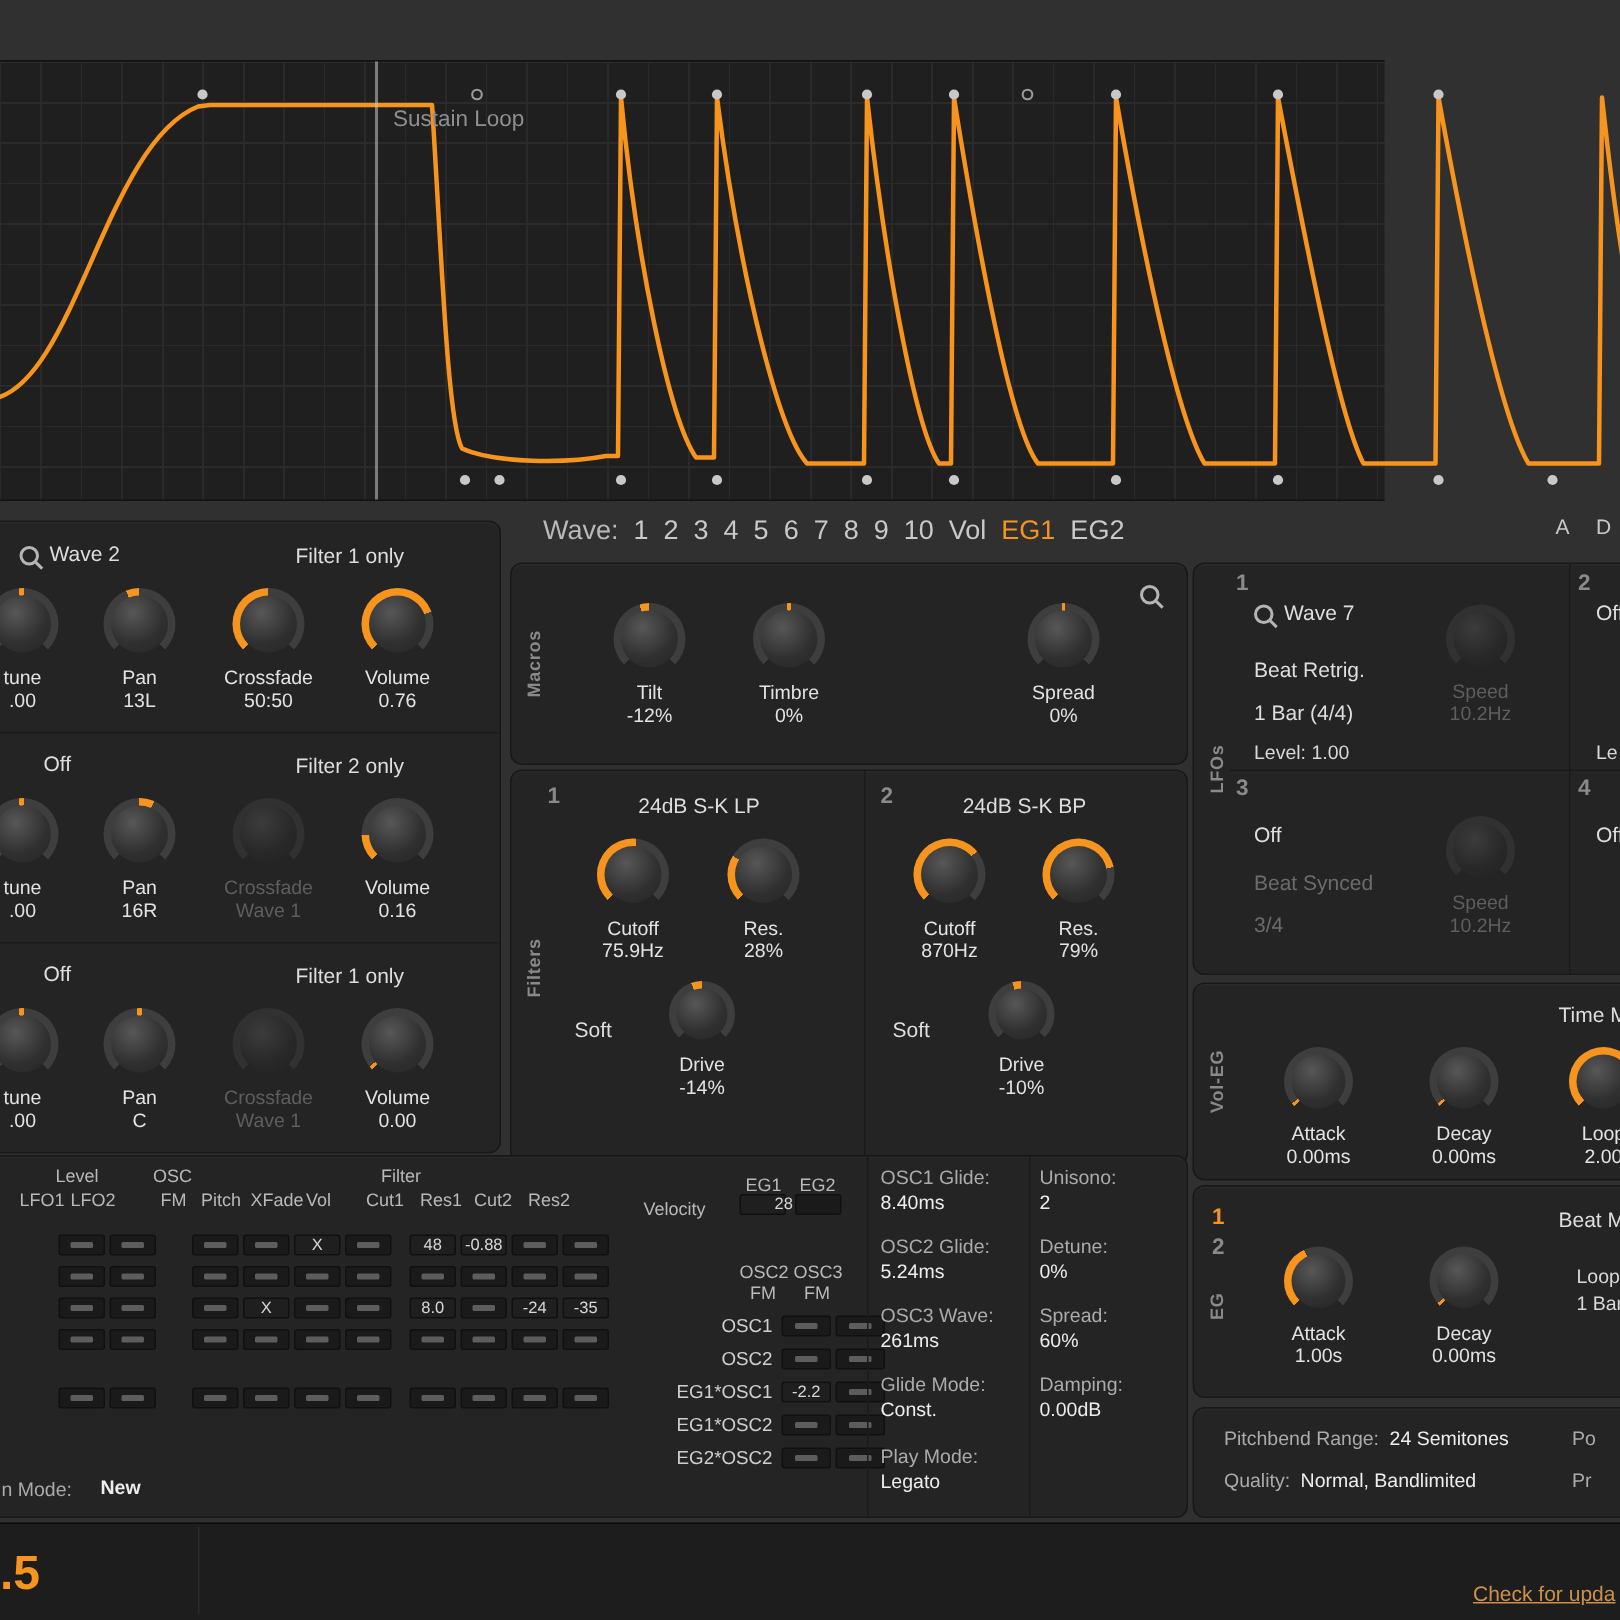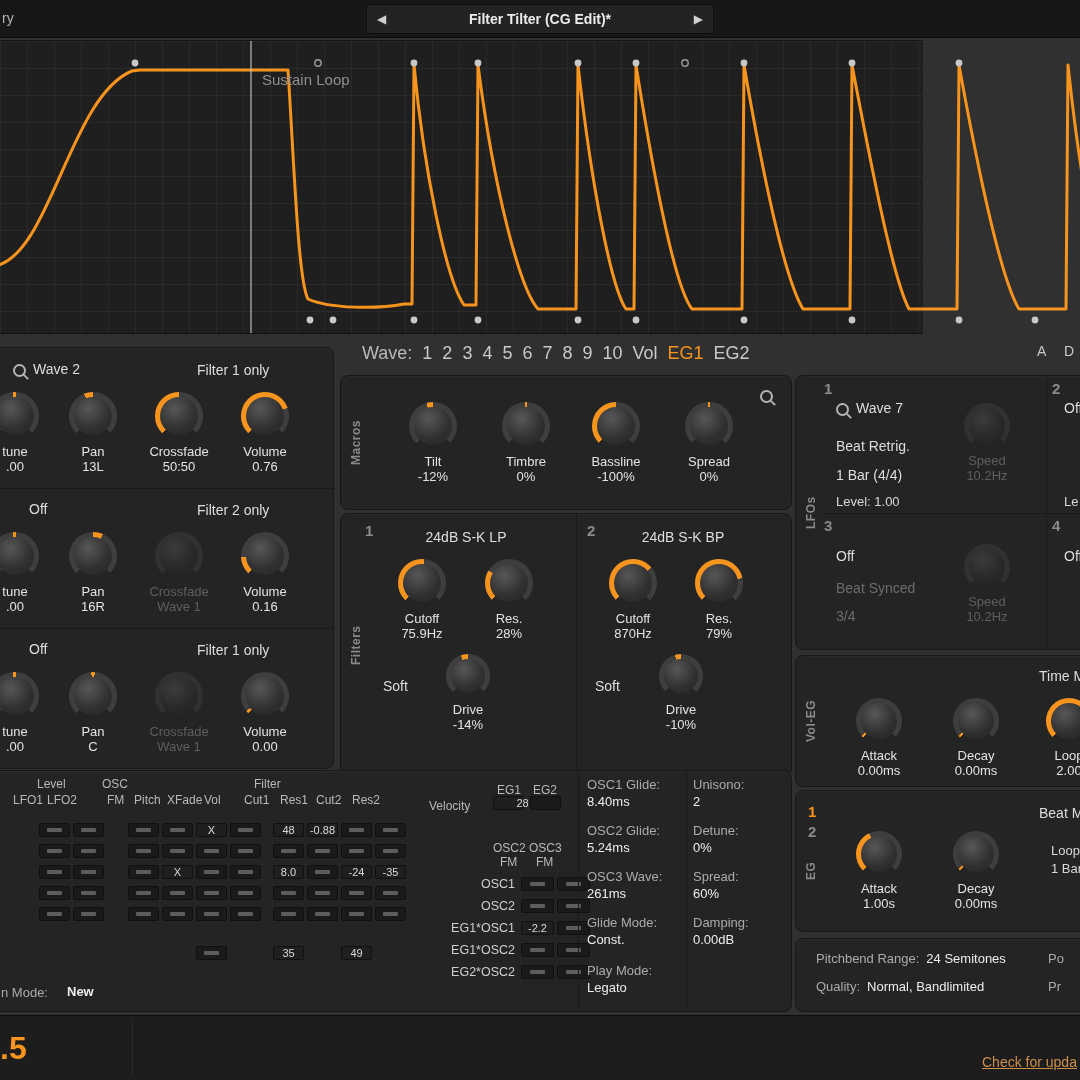--- a/index.html
+++ b/index.html
@@ -76,28 +76,20 @@
   .version{position:absolute;left:0px;top:1030px;font-size:32px;font-weight:bold;color:#f7941d;}
   .updlink{position:absolute;left:982px;top:1054px;width:98px;overflow:hidden;white-space:nowrap;
            font-size:14px;color:#cc8f4c;text-decoration:underline;cursor:pointer;}
   .bbar-sep{position:absolute;left:132px;top:1018px;height:58px;width:1px;background:#2a2a2a;}
 </style>
 </head>
 <body>
 
 <div class="app">
 
-  <div class="topbar">
-    <span class="lib-frag">ry</span>
-    <div class="patchbox">
-      <span class="patch-arrow" style="left:10px;">◀</span>
-      <span class="patch-title">Filter Tilter (CG Edit)*</span>
-      <span class="patch-arrow" style="right:10px;">▶</span>
-    </div>
-  </div>
 
   <div class="waveed">
     <svg width="1080" height="292" viewBox="0 0 1080 292" style="position:absolute;left:0;top:0;">
       <path d="M -5 225 C 50 215, 70 55, 132 30 L 140 29 L 288 29
                C 294 120, 298 240, 308 258 C 330 268, 378 268, 404 263 L 412 263 L 414 24
                C 424 130, 446 238, 464 264 L 476 264 L 478 24
                C 494 150, 520 248, 538 268 L 576 268 L 578 24
                C 592 150, 612 248, 626 268 L 634 268 L 636 24
                C 656 150, 676 248, 692 268 L 742 268 L 744 24
                C 764 140, 786 240, 803 268 L 850 268 L 852 24
@@ -277,28 +269,20 @@
       <div class="kv">-12%</div>
     </div>
     <div class="kunit" style="left:139px;top:26px;">
       <div class="knob k48" style="--from:357deg;--sweep:6deg;">
           <b></b>
           <i></i>
         </div>
       <div class="kl">Timbre</div>
       <div class="kv">0%</div>
     </div>
-    <div class="kunit" style="left:229px;top:26px;">
-      <div class="knob k48" style="--from:225deg;--sweep:135deg;">
-          <b></b>
-          <i></i>
-        </div>
-      <div class="kl">Bassline</div>
-      <div class="kv">-100%</div>
-    </div>
     <div class="kunit" style="left:322px;top:26px;">
       <div class="knob k48" style="--from:357deg;--sweep:6deg;">
           <b></b>
           <i></i>
         </div>
       <div class="kl">Spread</div>
       <div class="kv">0%</div>
     </div>
   </div>
 
@@ -628,34 +612,20 @@
           <div class="mcell c7">
             <span class="mbar"></span>
           </div>
           <div class="mcell c8">
             <span class="mbar"></span>
           </div>
           <div class="mcell c9">
             <span class="mbar"></span>
           </div>
         </div>
-        <div class="mrow">
-          <div class="mcell c0 ghost"></div>
-          <div class="mcell c1 ghost"></div>
-          <div class="mcell c2 ghost"></div>
-          <div class="mcell c3 ghost"></div>
-          <div class="mcell c4">
-            <span class="mbar"></span>
-          </div>
-          <div class="mcell c5 ghost"></div>
-          <div class="mcell c6 txt">35</div>
-          <div class="mcell c7 ghost"></div>
-          <div class="mcell c8 txt">49</div>
-          <div class="mcell c9 ghost"></div>
-        </div>
       </div>
 
     <span class="mhead" style="left:556px;top:12px;">EG1</span>
     <span class="mhead" style="left:592px;top:12px;">EG2</span>
     <span class="mhead" style="left:488px;top:28px;">Velocity</span>
     <div class="mcell txt abs" style="left:552px;top:25px;">28</div>
     <div class="mcell abs" style="left:589px;top:25px;"></div>
 
     <span class="mhead" style="left:552px;top:70px;">OSC2</span>
     <span class="mhead" style="left:588px;top:70px;">OSC3</span>

